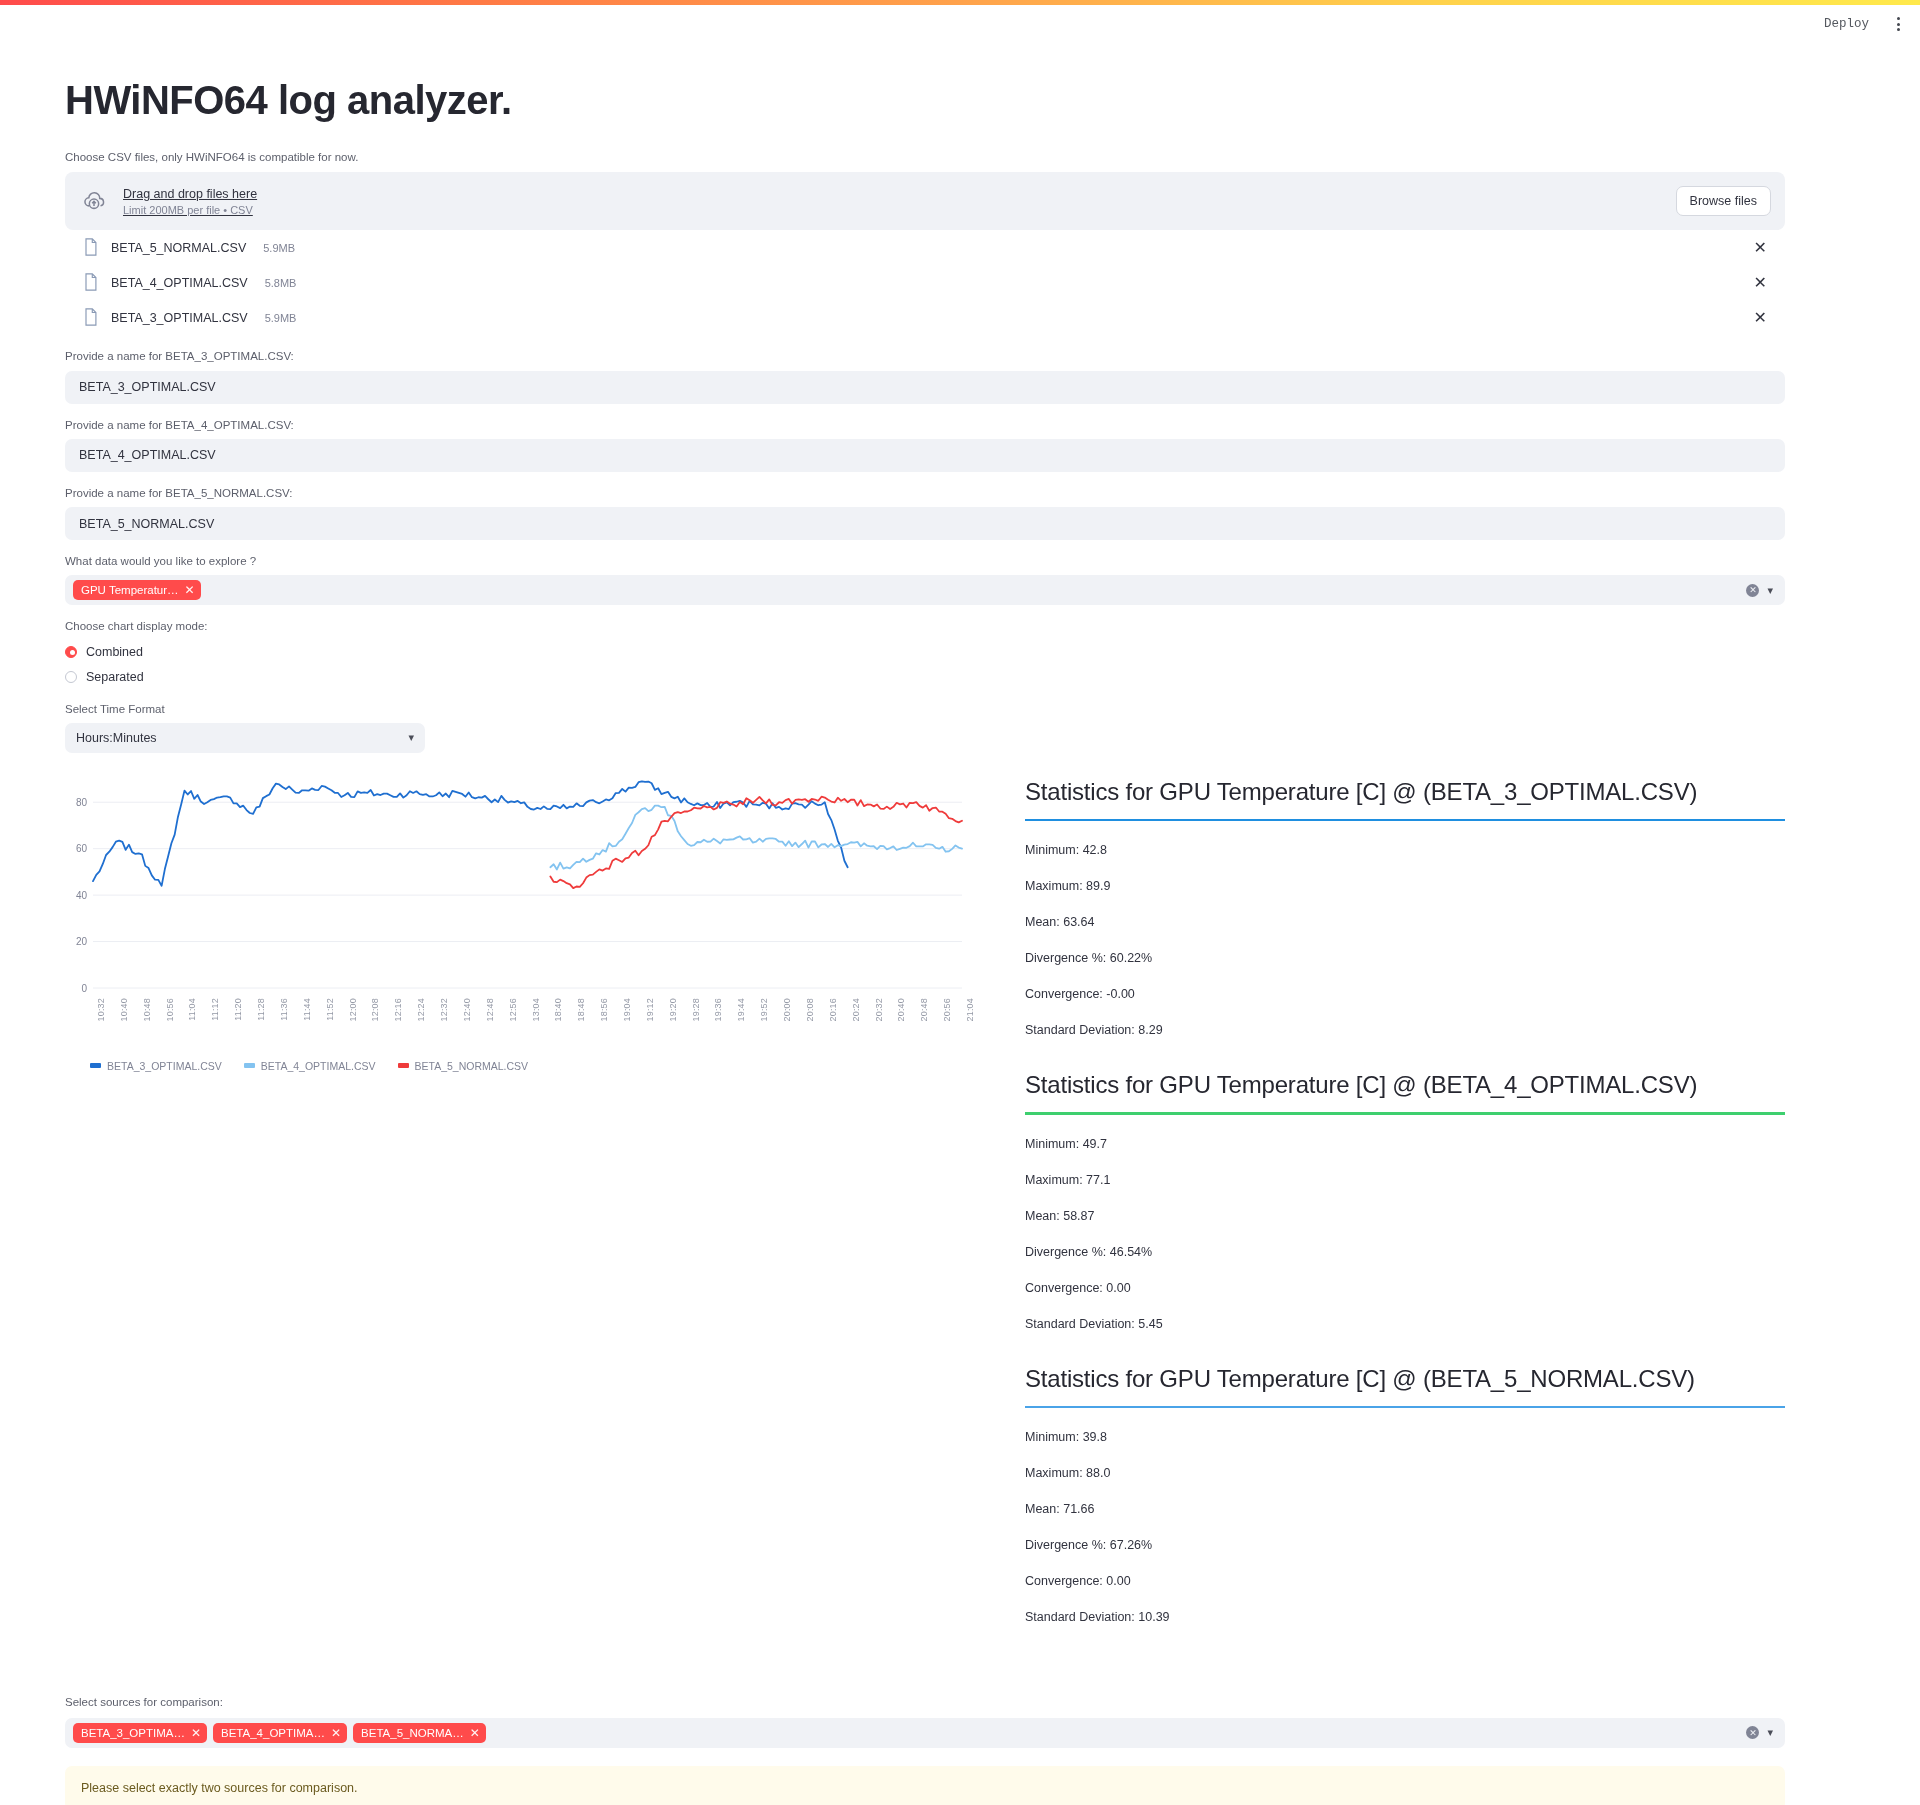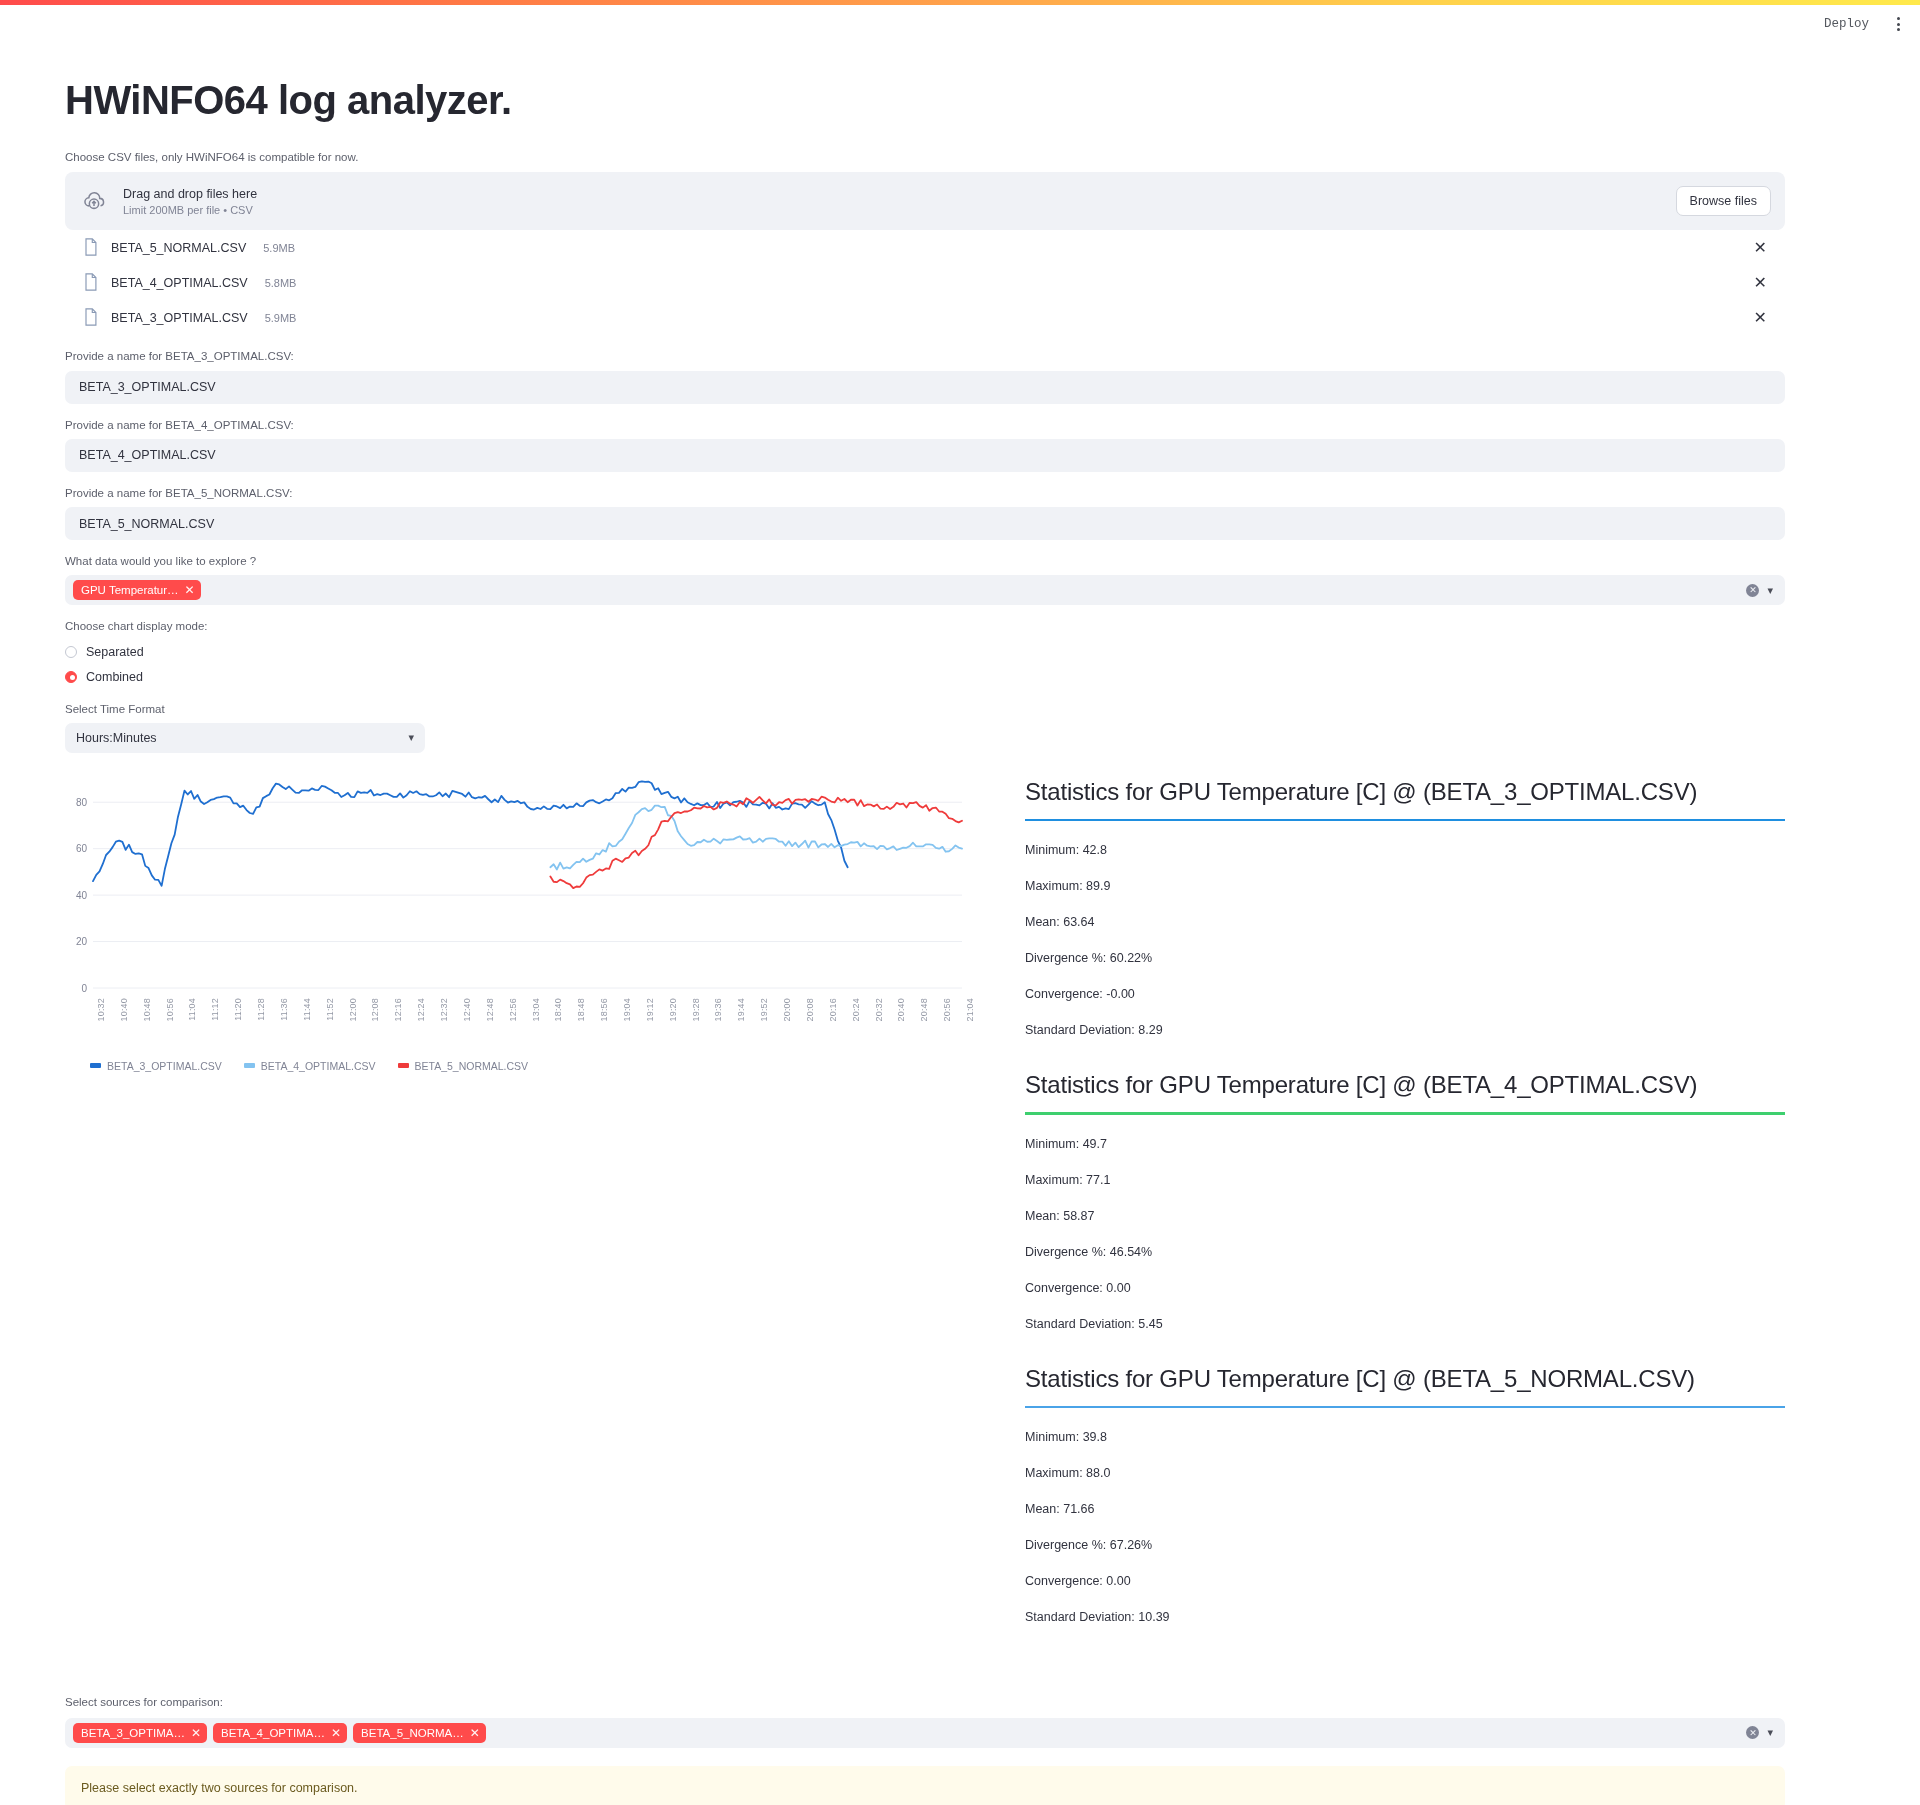--- a/index.html
+++ b/index.html
@@ -37,21 +37,21 @@
     font-family:"Liberation Sans", sans-serif;
   }
   .small-label { font-size:11.5px; color:#5c5f6b; margin-bottom:6px; line-height:1.5; }
 
   .dropzone {
     background:#f0f2f6; border-radius:8px; height:58px;
     display:flex; align-items:center; padding:0 14px; gap:14px;
     position:relative;
   }
   .cloud-icon { width:30px; height:30px; display:flex; align-items:center; justify-content:center; color:#808495; flex:0 0 auto;}
-  .dz-text { display:flex; flex-direction:column; gap:3px; }
+  .dz-text { display:flex; flex-direction:column; gap:3px;text-decoration:underline; }
   .dz-main { font-size:12.5px; color:#31333F; }
   .dz-sub { font-size:11px; color:#808495; }
   .browse-btn {
     margin-left:auto; background:#fff; border:1px solid #d5d8df; border-radius:7px;
     font-size:12.5px; color:#31333F; padding:7px 13px; cursor:pointer;
   }
 
   .file-row {
     display:flex; align-items:center; height:35px; padding:0 14px 0 18px; gap:12px;
   }
@@ -230,26 +230,26 @@
       <span class="ms-right">
         <span class="clear-circle">✕</span>
         <span class="chev">▾</span>
       </span>
     </div>
   </div>
 
   <div class="field">
     <div class="small-label">Choose chart display mode:</div>
     <div class="radio-row">
+      <span class="radio on"></span>
+      <span class="radio-label">Combined</span>
+    </div>
+    <div class="radio-row">
       <span class="radio"></span>
       <span class="radio-label">Separated</span>
-    </div>
-    <div class="radio-row">
-      <span class="radio on"></span>
-      <span class="radio-label">Combined</span>
     </div>
   </div>
 
   <div class="field">
     <div class="small-label">Select Time Format</div>
     <div class="select-box">
       <span>Hours:Minutes</span>
       <span class="chev">▾</span>
     </div>
   </div>

